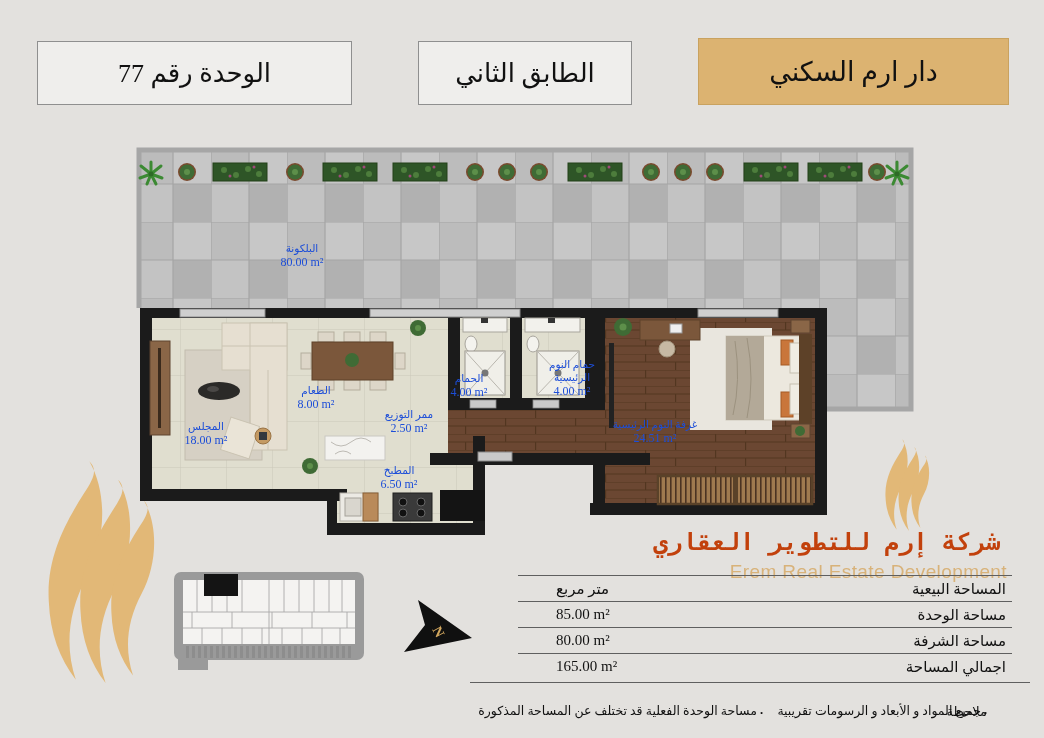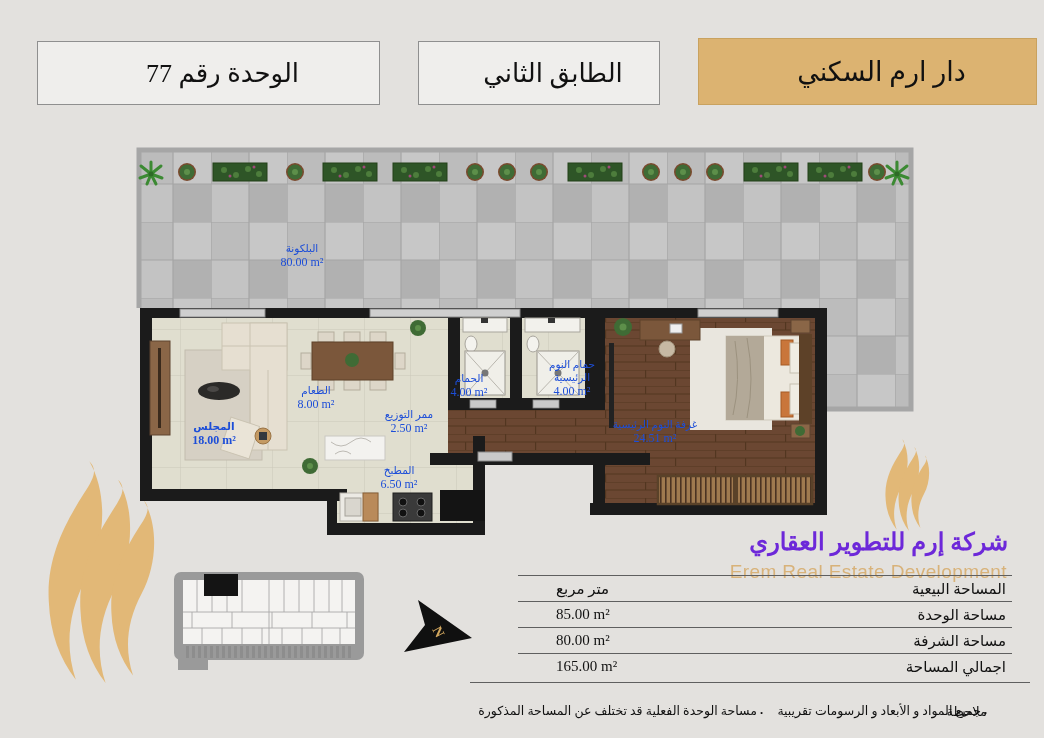--- a/index.html
+++ b/index.html
@@ -1,30 +1,30 @@
 <!DOCTYPE html>
 <html lang="ar"><head>
 <meta charset="utf-8">
 <style>
   html,body{margin:0;padding:0;}
   body{width:1044px;height:738px;background:#e3e1de;position:relative;overflow:hidden;
        font-family:"Liberation Serif","DejaVu Sans",serif;}
   .abs{position:absolute;}
   
   .hbox{position:absolute;display:flex;align-items:center;justify-content:center;
-        font-size:26px;color:#111;padding-left:28px;}
+        font-size:26px;color:#111;}
   .hbox.outlined{background:#efeeec;border:1px solid #8f8f8f;}
   .hbox.accent{background:#dcb371;border:1px solid #c9a25f;font-size:27px;}
   
   .plan-label{position:absolute;transform:translate(-50%,-50%);text-align:center;color:#1d4ed8;}
   .plan-label .rname{display:block;font-size:10.5px;line-height:1.25;}
   .plan-label .rarea{display:block;font-size:12px;line-height:1.3;}
   
-  .company-ar{position:absolute;right:36px;top:528px;font-size:24px;font-weight:bold;color:#6d28d9;
-              font-family:Liberation Serif, serif;direction:rtl;}
+  .company-ar{position:absolute;right:44px;top:528px;font-size:24px;font-weight:bold;color:#c2410c;
+              font-family:Liberation Mono, monospace;direction:rtl;}
   .company-en{position:absolute;right:37px;top:561px;font-size:19px;color:#d8b279;
               font-family:"Liberation Sans","DejaVu Sans",sans-serif;letter-spacing:.4px;}
   
   .atable{position:absolute;left:518px;top:575px;width:494px;font-size:15px;color:#111;}
   .t-row{display:flex;flex-direction:row-reverse;justify-content:space-between;align-items:center;
          border-top:1.4px solid #5f5f5f;height:26px;box-sizing:border-box;padding:0 6px 0 0;}
   .t-label{direction:rtl;}
   .t-value{padding-left:38px;}
   .wide-rule{position:absolute;left:470px;top:682px;width:560px;border-top:1.4px solid #5f5f5f;}
   
@@ -230,21 +230,21 @@
     <rect x="523" y="330" width="154" height="28" fill="url(#slats)" stroke="#5a4229" stroke-width="2.5"></rect>
     <rect x="598" y="330" width="5" height="28" fill="#5a4229"></rect>
   </g>
 </svg>
 
 <div>
   <div class="plan-label" style="left:302px;top:256px;">
     <span class="rname" dir="rtl">البلكونة</span>
     <span class="rarea">80.00 m²</span>
   </div>
-  <div class="plan-label" style="left:214px;top:434px;font-weight:bold;">
+  <div class="plan-label" style="left:206px;top:434px;">
     <span class="rname" dir="rtl">المجلس</span>
     <span class="rarea">18.00 m²</span>
   </div>
   <div class="plan-label" style="left:316px;top:398px;">
     <span class="rname" dir="rtl">الطعام</span>
     <span class="rarea">8.00 m²</span>
   </div>
   <div class="plan-label" style="left:409px;top:422px;">
     <span class="rname" dir="rtl">ممر التوزيع</span>
     <span class="rarea">2.50 m²</span>

